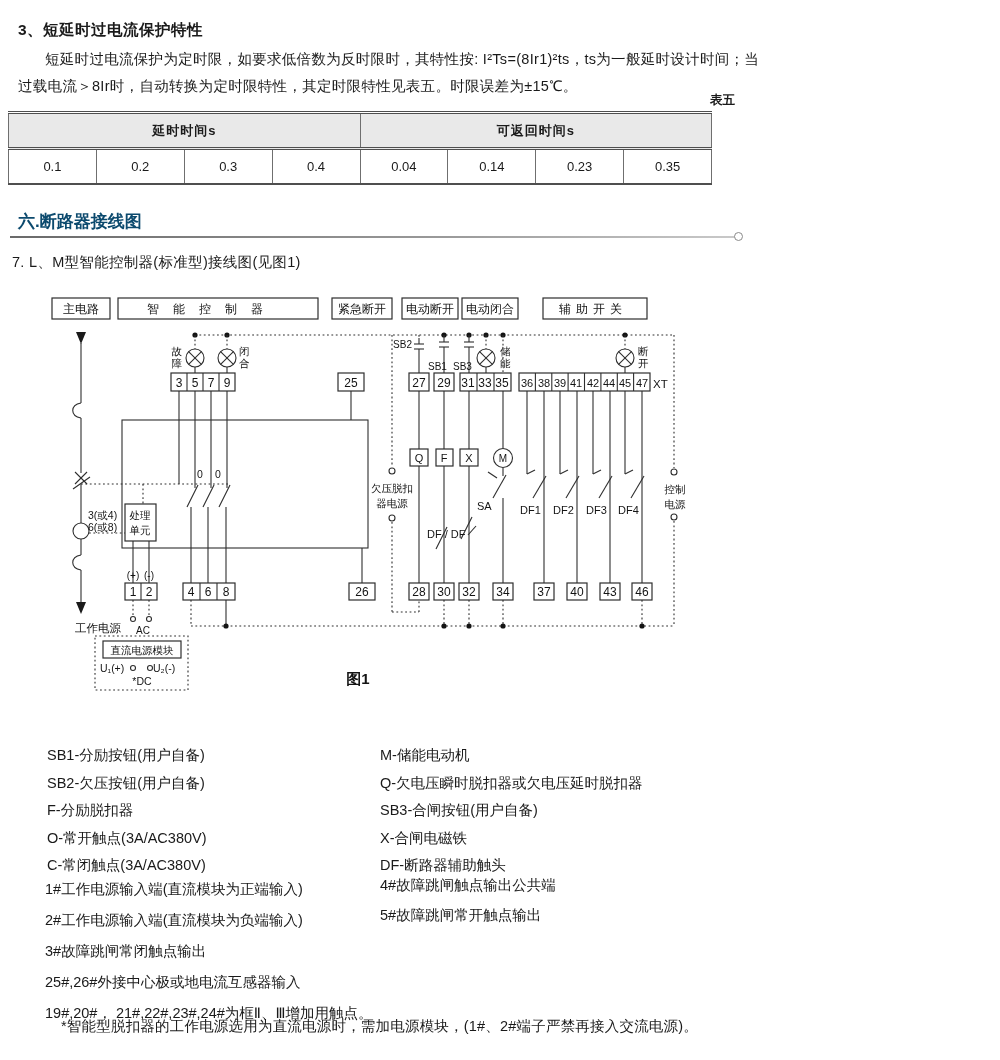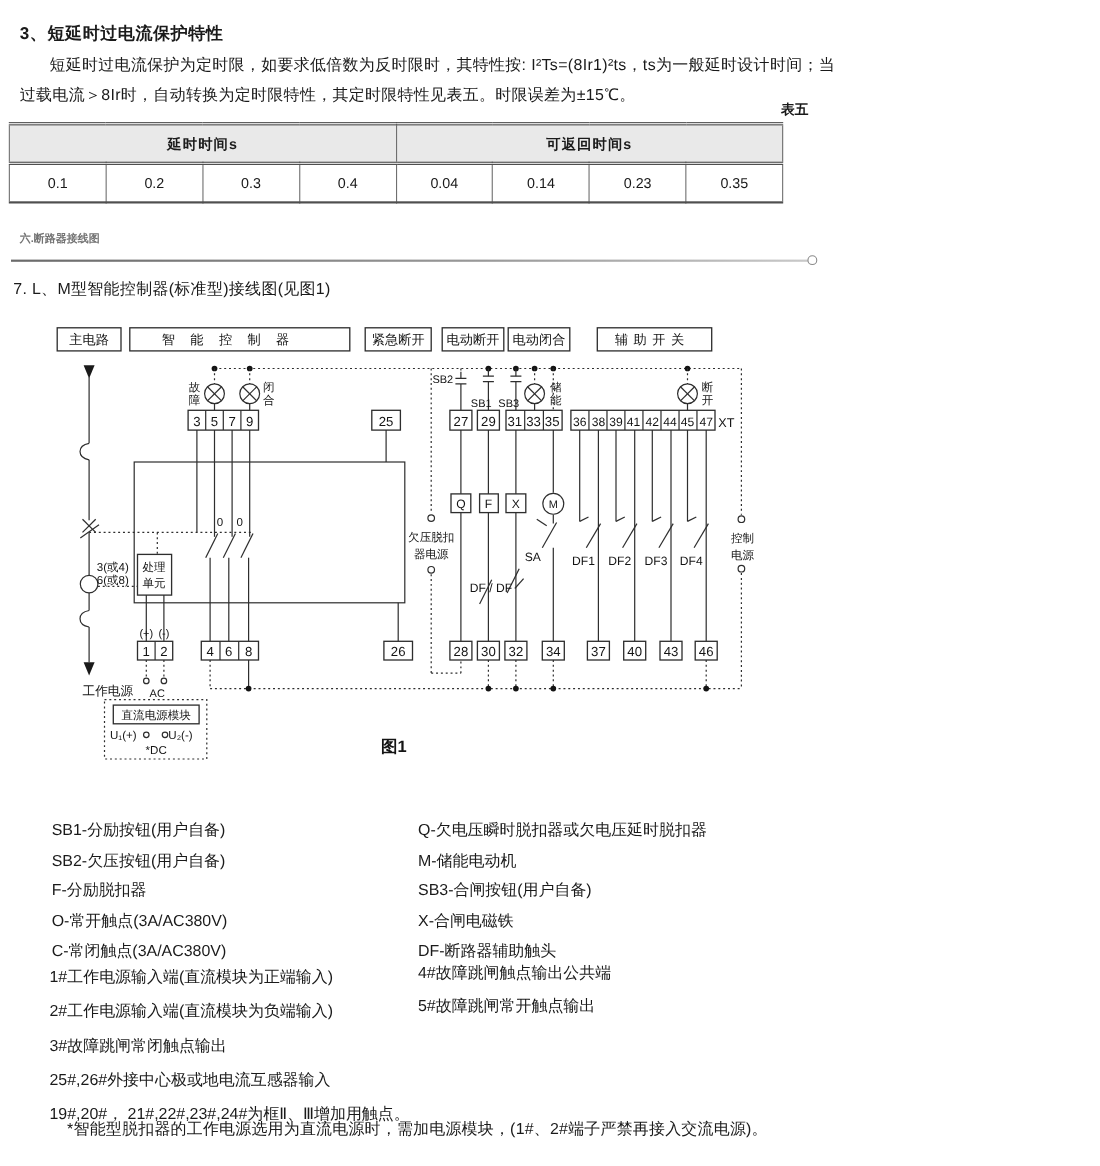--- a/index.html
+++ b/index.html
@@ -1,21 +1,21 @@
 <!DOCTYPE html>
 <html><head>
 <meta charset="utf-8">
 <style>
   html,body{margin:0;padding:0;background:#fff;}
   body{width:1000px;height:1060px;position:relative;font-family:"Liberation Sans",sans-serif;color:#1a1a1a;}
   .abs{position:absolute;}
   .h3{font-size:15.5px;font-weight:bold;letter-spacing:.5px;}
   .body-line{font-size:14.5px;letter-spacing:.3px;}
   .tag{font-size:12.5px;font-weight:bold;}
-  .blue-h{font-size:10px;font-weight:bold;color:#737373;}
+  .blue-h{font-size:17px;font-weight:bold;color:#0c4a6e;}
   .rule{height:2px;background:linear-gradient(to right,#6a6a6a,#9a9a9a 60%,#c9c9c9);}
   .rule-ring{width:7px;height:7px;border:1.5px solid #8a8a8a;border-radius:50%;background:#fff;}
   table.spec{border-collapse:collapse;width:704px;table-layout:fixed;
     border-top:3px double #4f4f4f;border-bottom:2px solid #4f4f4f;
     border-left:1px solid #6f6f6f;border-right:1px solid #6f6f6f;font-size:13px;border-radius:27px;}
   table.spec th{background:#e9e9e9;font-weight:bold;height:31px;
     border-bottom:3px double #4f4f4f;font-size:13px;letter-spacing:1px;}
   table.spec th.hl{border-right:1px solid #6f6f6f;}
   table.spec td{height:31px;text-align:center;border-right:1px solid #6f6f6f;}
   table.spec td:last-child{border-right:none;}
@@ -446,22 +446,22 @@
 </svg>
 
 <div class="abs legend" style="left:47px;top:742px;">
   <div>SB1-分励按钮(用户自备)</div>
   <div>SB2-欠压按钮(用户自备)</div>
   <div>F-分励脱扣器</div>
   <div>O-常开触点(3A/AC380V)</div>
   <div>C-常闭触点(3A/AC380V)</div>
 </div>
 <div class="abs legend" style="left:380px;top:742px;">
+  <div>M-储能电动机</div>
   <div>Q-欠电压瞬时脱扣器或欠电压延时脱扣器</div>
-  <div>M-储能电动机</div>
   <div>SB3-合闸按钮(用户自备)</div>
   <div>X-合闸电磁铁</div>
   <div>DF-断路器辅助触头</div>
 </div>
 
 <div class="abs notes" style="left:45px;top:874px;">
   <div>1#工作电源输入端(直流模块为正端输入)</div>
   <div>2#工作电源输入端(直流模块为负端输入)</div>
   <div>3#故障跳闸常闭触点输出</div>
   <div>25#,26#外接中心极或地电流互感器输入</div>

